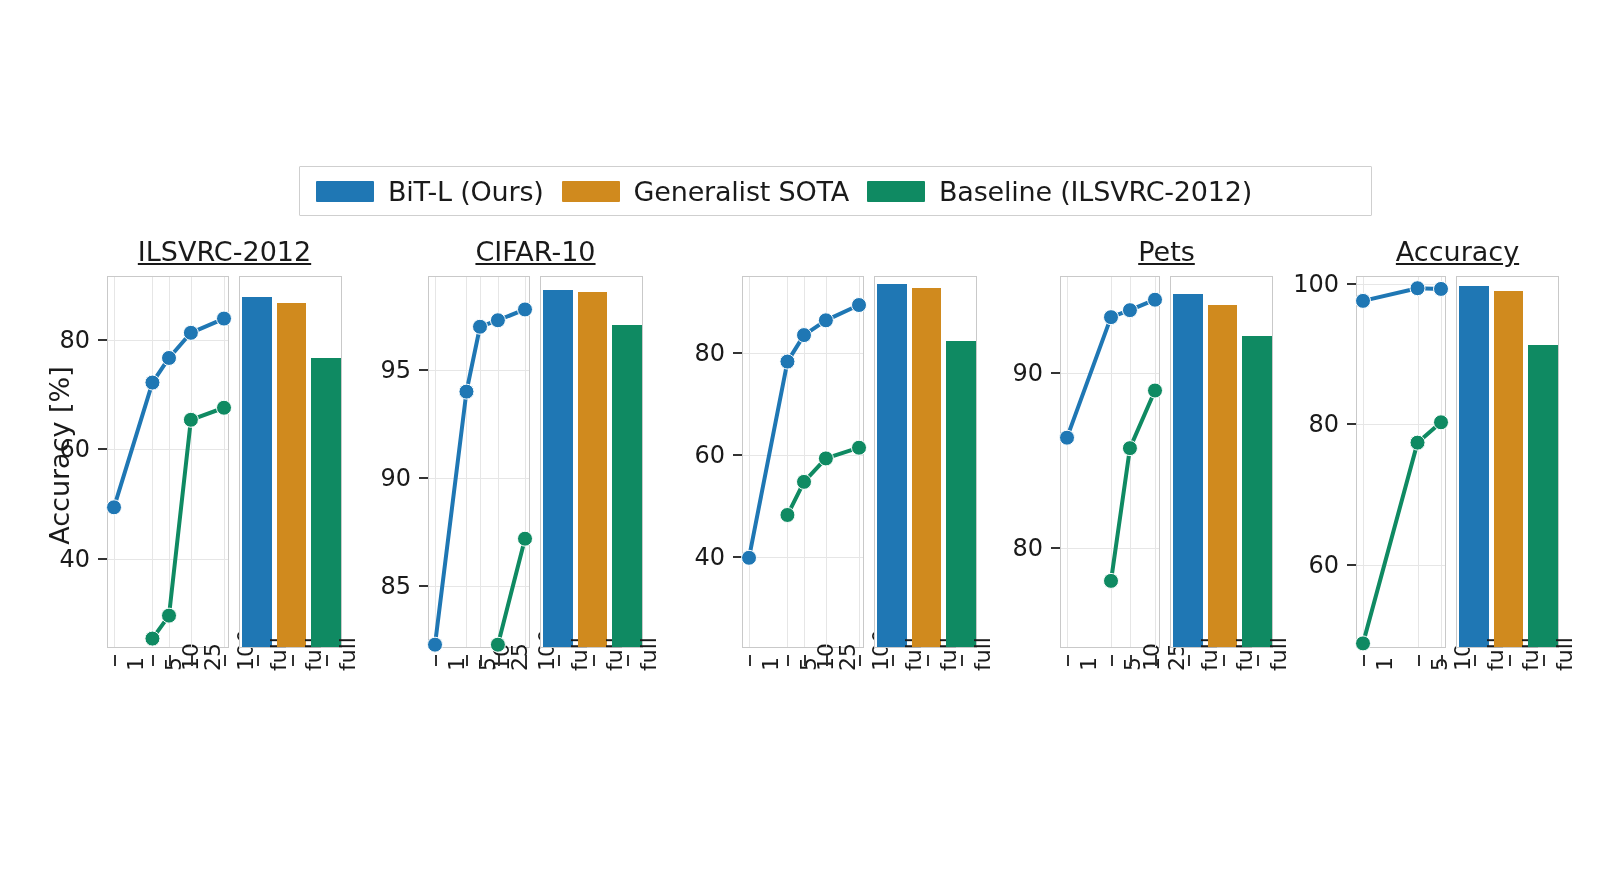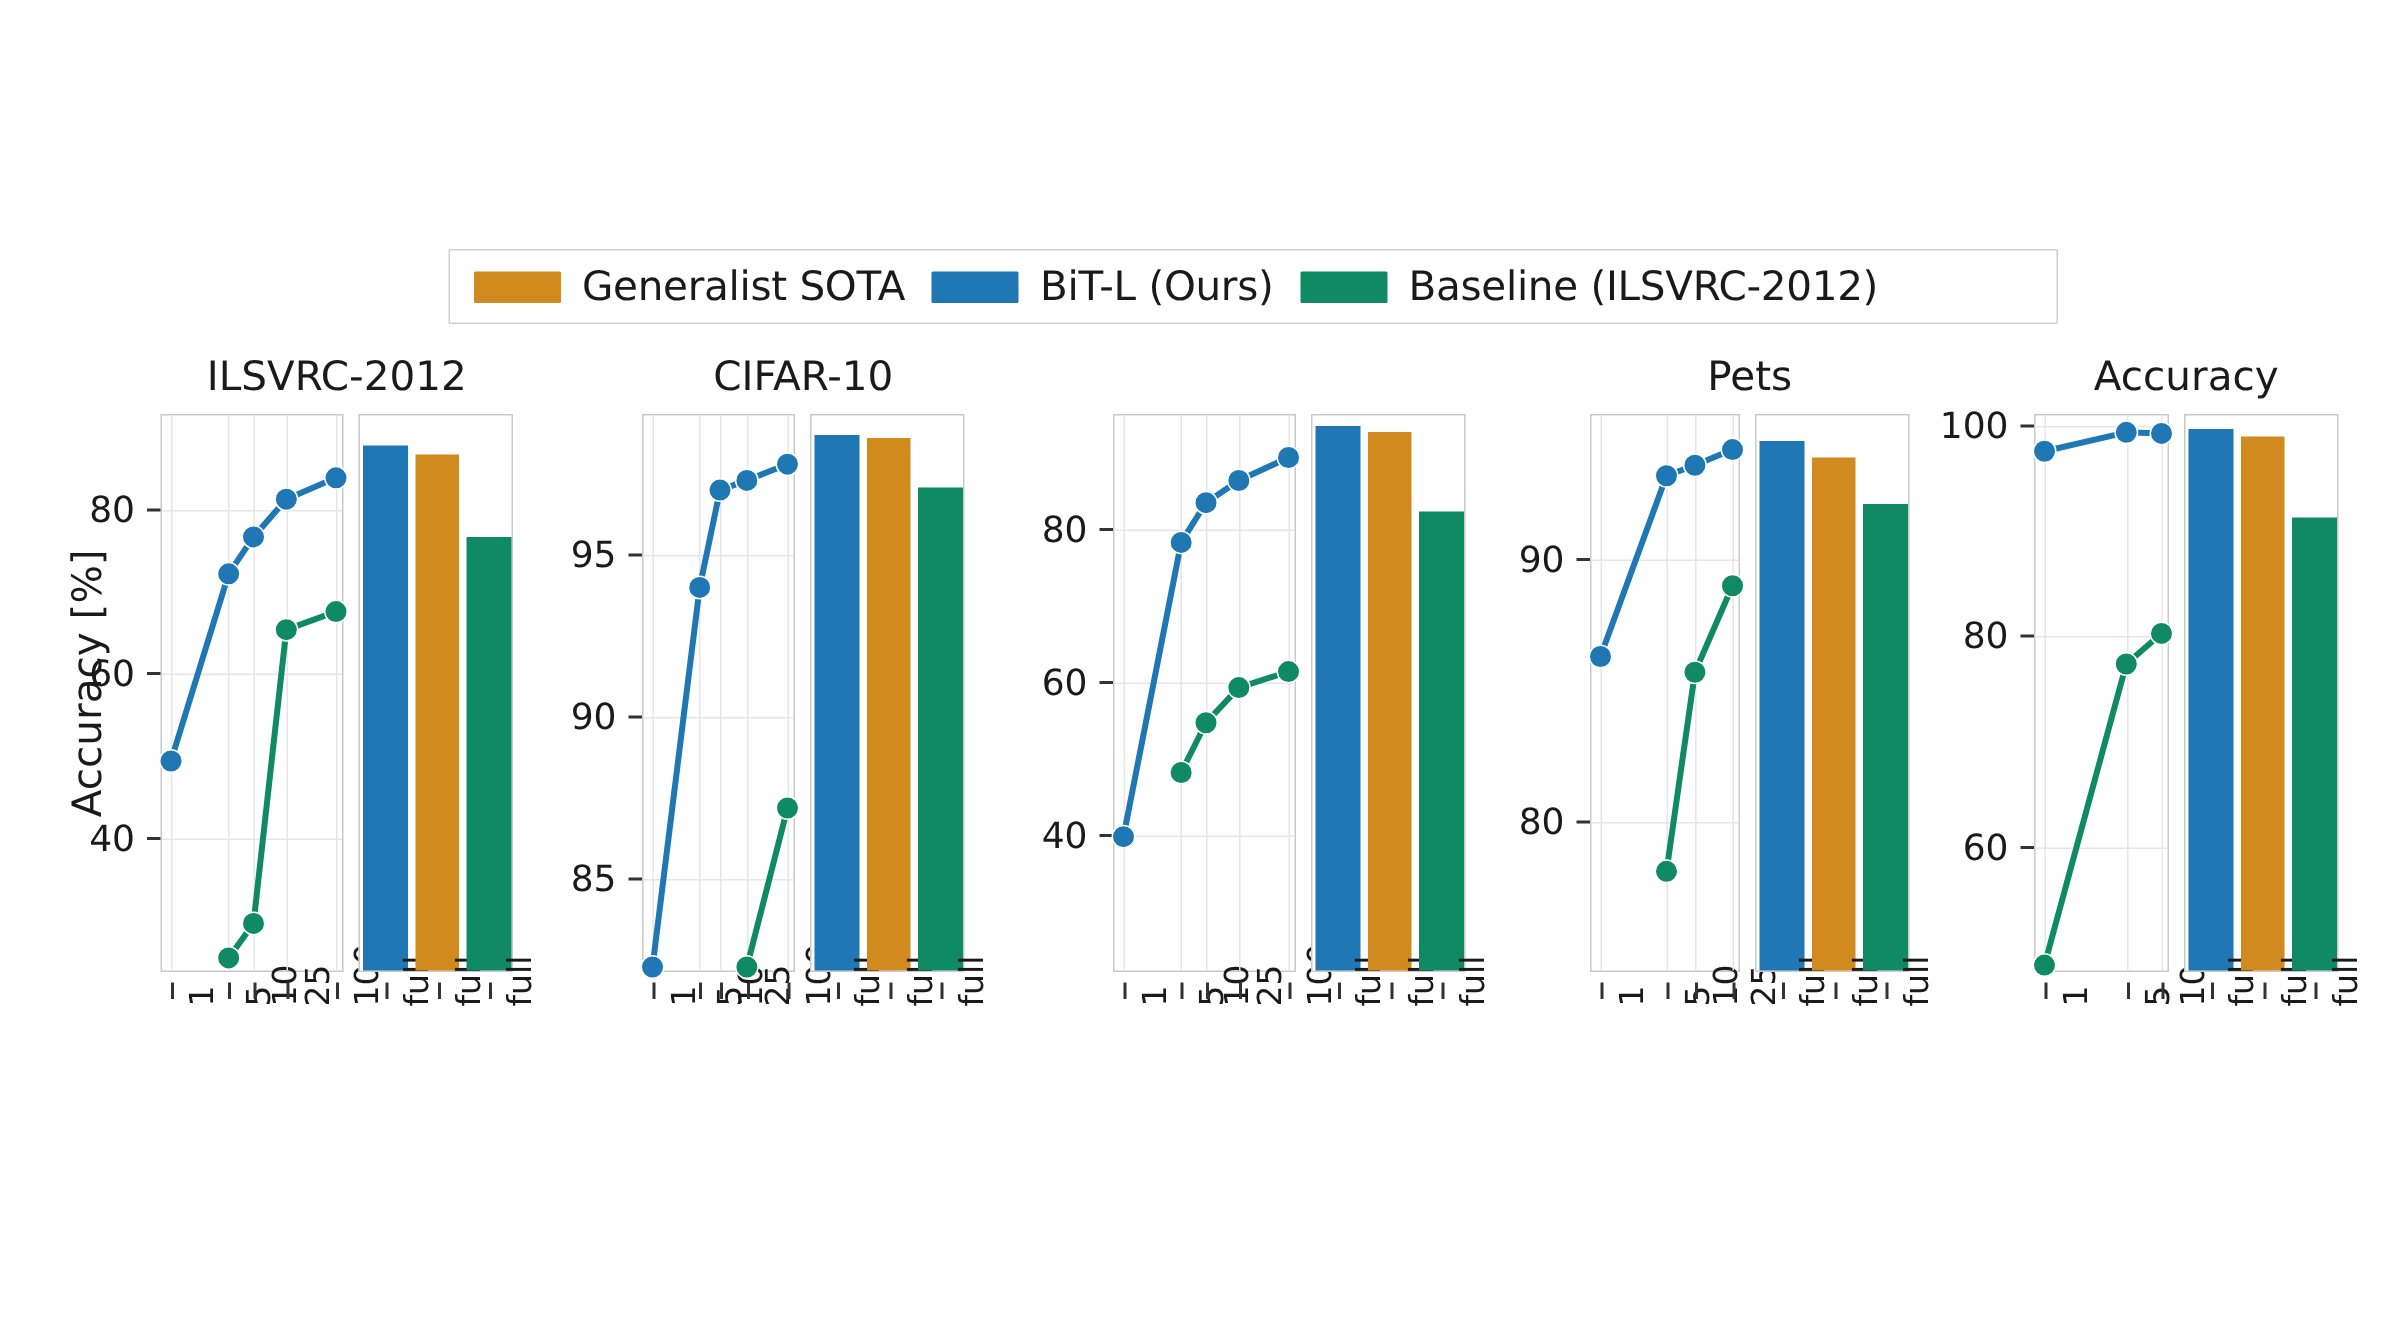--- a/index.html
+++ b/index.html
@@ -20,21 +20,21 @@
   
   #ylabel{
     position:absolute;left:-66px;top:440px;width:250px;text-align:center;
     transform:rotate(-90deg);font-size:27px;color:#1a1a1a;
   }
 
   
   .panel{position:absolute;top:236px;height:460px;}
   .ptitle{
     position:absolute;top:0;left:0;width:100%;text-align:center;
-    font-size:27px;color:#1a1a1a;white-space:nowrap;
+    font-size:27px;color:#1a1a1a;white-space:nowrap;text-decoration:underline;
   }
   .axbox{position:absolute;border:1px solid #c9c9c9;background:#ffffff;box-sizing:border-box;overflow:visible;}
   .line-ax{top:40px;}
   .bar-ax{top:40px;}
   .gridv{position:absolute;top:0;width:1px;height:100%;background:#e6e6e6;}
   .gridh{position:absolute;left:0;height:1px;width:100%;background:#e6e6e6;}
 
   .ytick-lbl{position:absolute;font-size:24px;color:#1a1a1a;text-align:right;white-space:nowrap;transform:translateY(-50%);}
   .ytick-mark{position:absolute;width:9px;height:2px;background:#333;transform:translateY(-50%);}
 
@@ -47,26 +47,26 @@
 </style>
 </head>
 <body>
 
 <div id="stage">
 
   <div id="ylabel">Accuracy [%]</div>
 
   <div id="legend">
       <div class="lg-item">
+        <span class="lg-swatch" style="background: rgb(31, 119, 180);"></span>
+        <span class="lg-label">BiT-L (Ours)</span>
+      </div>
+      <div class="lg-item">
         <span class="lg-swatch" style="background: rgb(208, 138, 30);"></span>
         <span class="lg-label">Generalist SOTA</span>
-      </div>
-      <div class="lg-item">
-        <span class="lg-swatch" style="background: rgb(31, 119, 180);"></span>
-        <span class="lg-label">BiT-L (Ours)</span>
       </div>
       <div class="lg-item">
         <span class="lg-swatch" style="background: rgb(15, 138, 98);"></span>
         <span class="lg-label">Baseline (ILSVRC-2012)</span>
       </div>
     </div>
 
   <div id="panels">
       <div class="panel" style="left: 107px; width: 235px;">
         <div class="ptitle">ILSVRC-2012</div>

